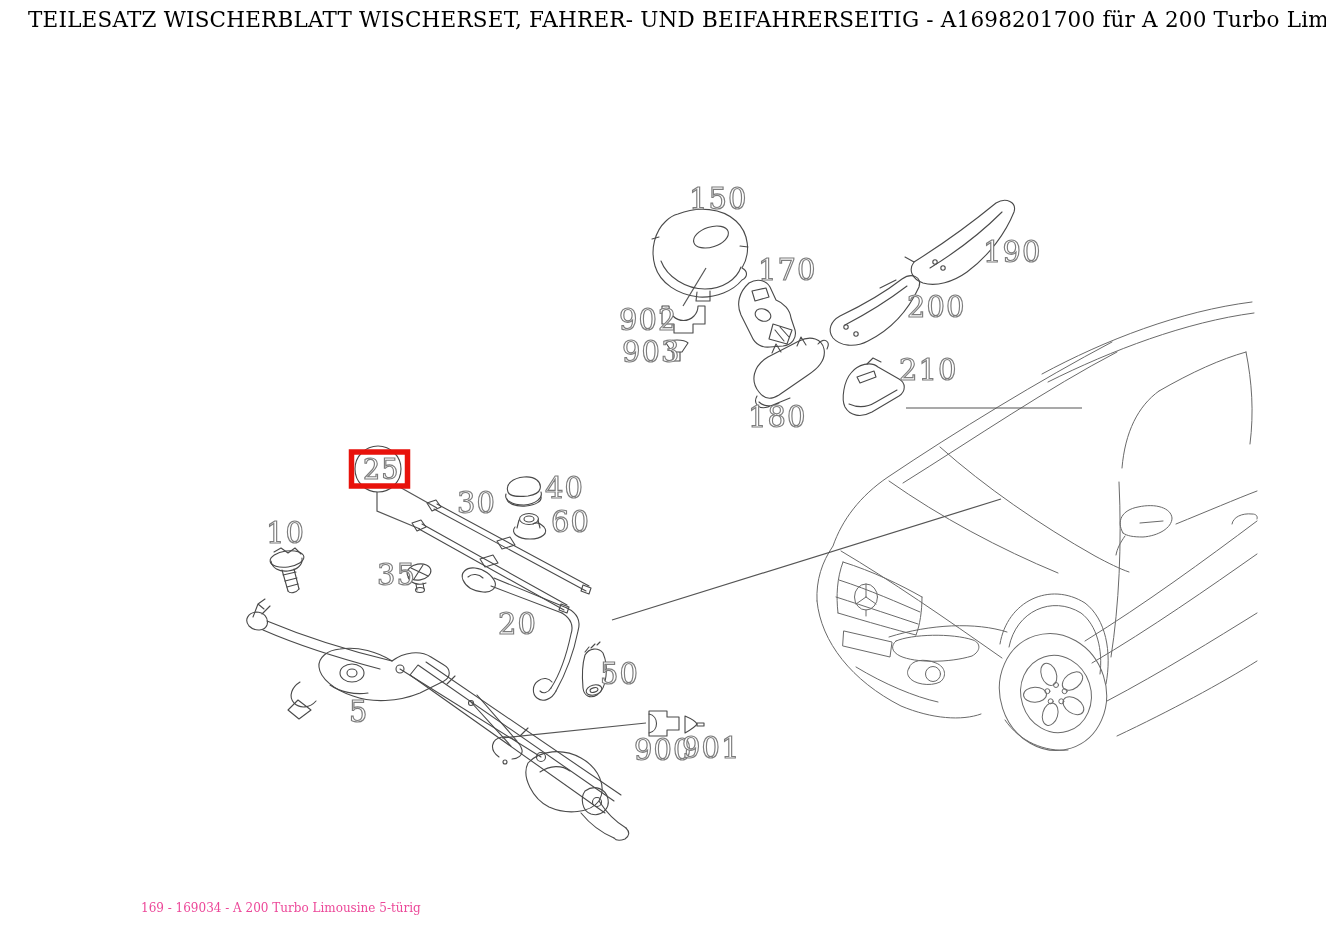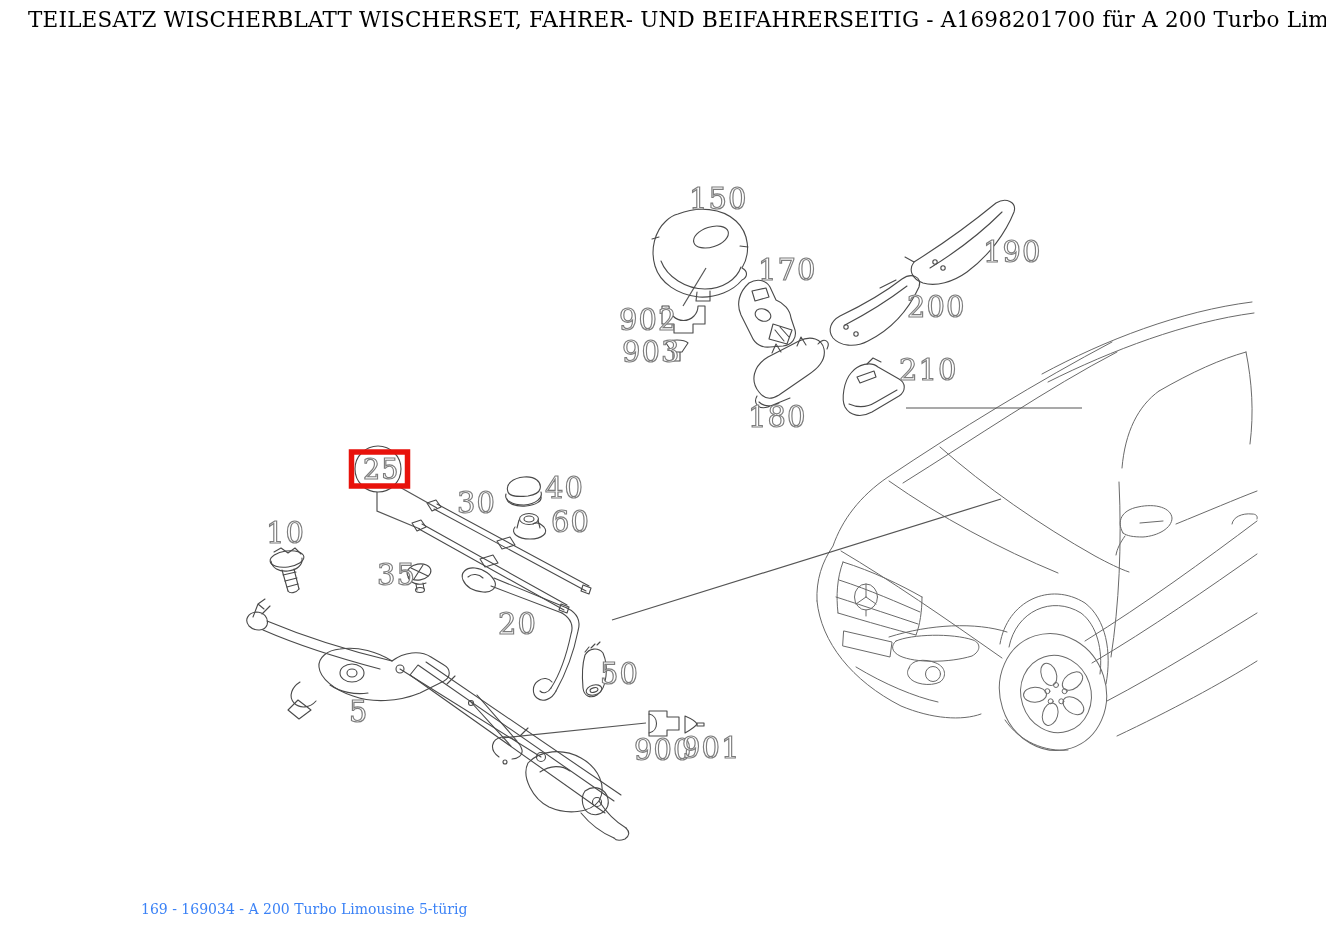--- a/index.html
+++ b/index.html
@@ -1,21 +1,21 @@
 <!DOCTYPE html>
 <html><head>
 <meta charset="utf-8">
 <style>
   html,body{margin:0;padding:0;background:#ffffff;}
   #stage{position:relative;width:1326px;height:938px;overflow:hidden;background:#fff;
          font-family:"DejaVu Serif", serif;}
   .title{position:absolute;left:28px;top:7px;width:1298px;white-space:nowrap;overflow:hidden;
          font-size:21.5px;color:#000;letter-spacing:.2px;}
   .footer{position:absolute;left:141px;top:901px;white-space:nowrap;
-          font-size:14px;color:#3b82f6;}
+          font-size:12px;color:#ec4899;}
   svg{position:absolute;left:0;top:0;}
   .ln{fill:none;stroke:#4a4a4a;stroke-width:1.1;stroke-linecap:round;stroke-linejoin:round;}
   .car{fill:none;stroke:#6a6a6a;stroke-width:1;stroke-linecap:round;stroke-linejoin:round;}
   .leader{fill:none;stroke:#555;stroke-width:1.2;}
   .lbl{font-family:"DejaVu Serif",serif;font-size:29px;fill:#ffffff;stroke:#7d7d7d;
        stroke-width:1.15;letter-spacing:1px;}
   .lbl-sm{font-size:27px;}
 </style>
 </head>
 <body>

